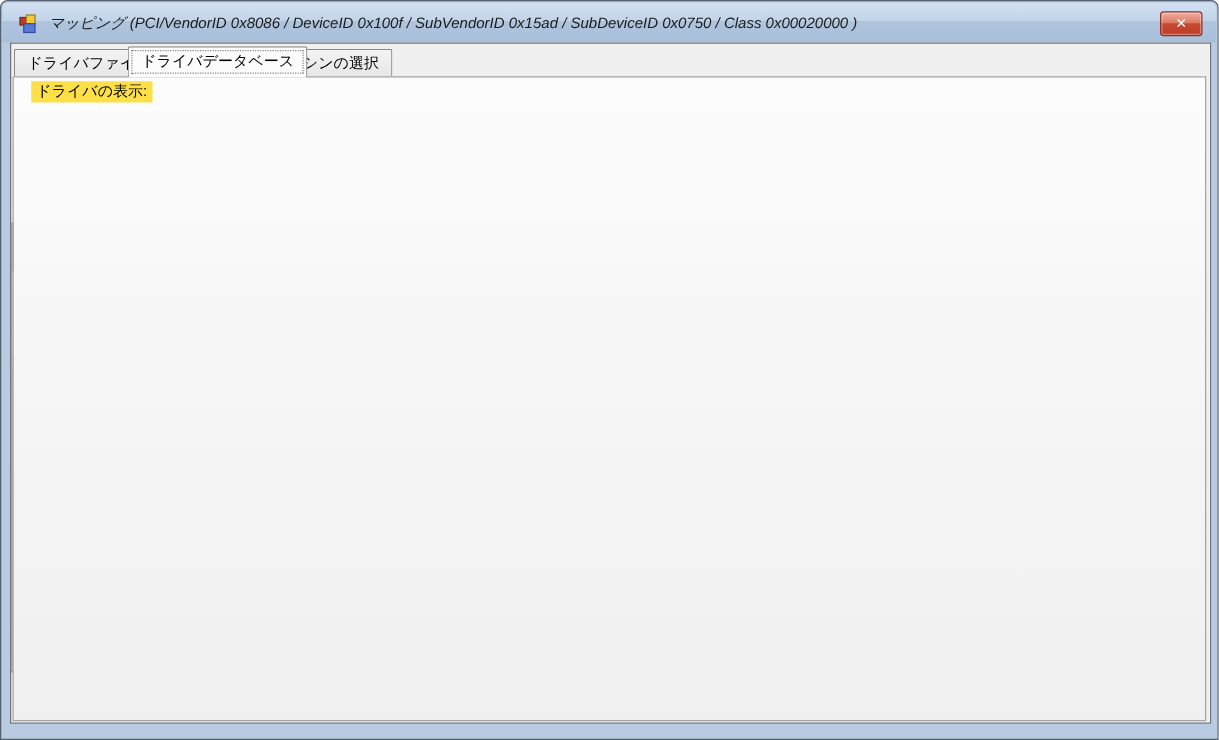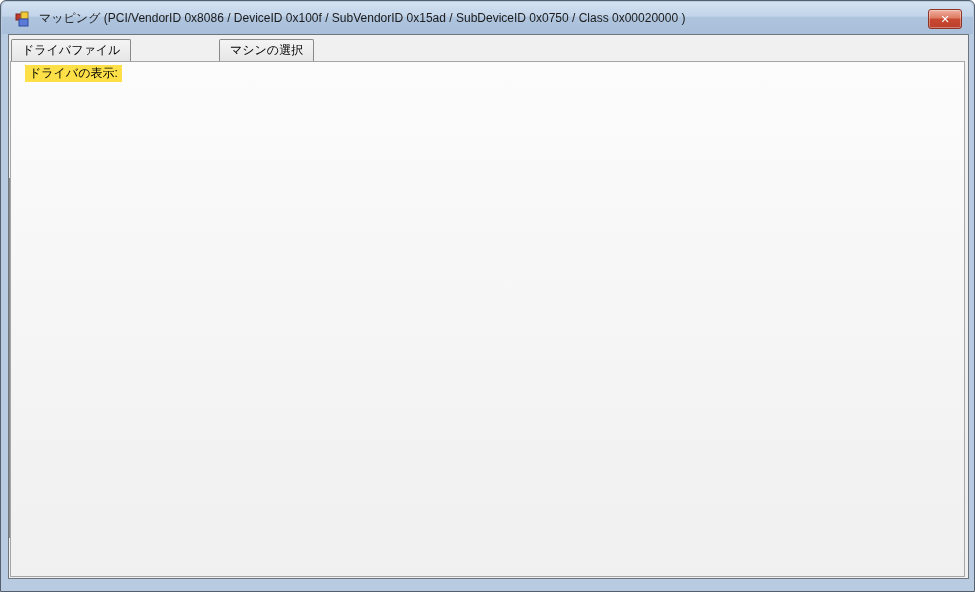--- a/index.html
+++ b/index.html
@@ -5,21 +5,21 @@
   * { margin:0; padding:0; box-sizing:border-box; }
   html,body { width:975px; height:592px; overflow:hidden; }
   body { position:relative; font-family:"Liberation Sans","DejaVu Sans",sans-serif; font-size:12px; color:#000; background:#fff; }
 
   
   .frame { position:absolute; inset:0; background:#B9CBE1; border:1px solid #55606E; border-radius:6px 6px 0 0; }
   .titlebar { position:absolute; left:1px; top:1px; width:971px; height:32px;
               background:linear-gradient(#D3E1F2 0%, #C2D4E9 45%, #AFC4DD 46%, #A9BFDA 100%);
               border-radius:5px 5px 0 0; }
   .app-icon { position:absolute; left:13px; top:9px; width:16px; height:16px; }
-  .title-text { position:absolute; left:37px; top:0; height:32px; line-height:32px; white-space:nowrap; color:#1B1B1B; }
+  .title-text { position:absolute; left:37px; top:0; height:32px; line-height:32px; white-space:nowrap; color:#1B1B1B;font-style:italic; }
   .close-btn { position:absolute; right:11px; top:7px; width:34px; height:20px; border:1px solid #8E3226; border-radius:3px;
                background:linear-gradient(#F0B0A0 0%, #DD7A62 45%, #C94A32 50%, #BC3F2A 100%);
                color:#fff; font-weight:bold; font-size:11px; text-align:center; line-height:18px;
                box-shadow:inset 0 0 0 1px rgba(255,255,255,.35); cursor:default; }
 
   
   .client { position:absolute; left:7px; top:33px; width:961px; height:545px; background:#F0F0F0; border:1px solid #6F757C; }
 
   
   .tab { position:absolute; height:22px; line-height:21px; text-align:center; padding:0 10px;
@@ -89,20 +89,24 @@
     </div>
   </div>
 
   <div class="client"></div>
 
   <div class="tabpage"></div>
 
   <div class="tab" style="left:10px;">
     <span>ドライバファイル</span>
   </div>
+  <div class="tab active" style="left:101px;">
+    <span>ドライバデータベース</span>
+    <span class="focus-rect"></span>
+  </div>
   <div class="tab" style="left:218px;">
     <span>マシンの選択</span>
   </div>
 
   <div class="groupbox"></div>
   <span class="groupbox-label">ドライバの表示:</span>
 
   <span class="fldlabel" style="left:88px;">OSのタイプ:</span>
   <span class="fldlabel" style="left:340px;">サービスパック:</span>
   <span class="fldlabel" style="left:553px;">言語:</span>

